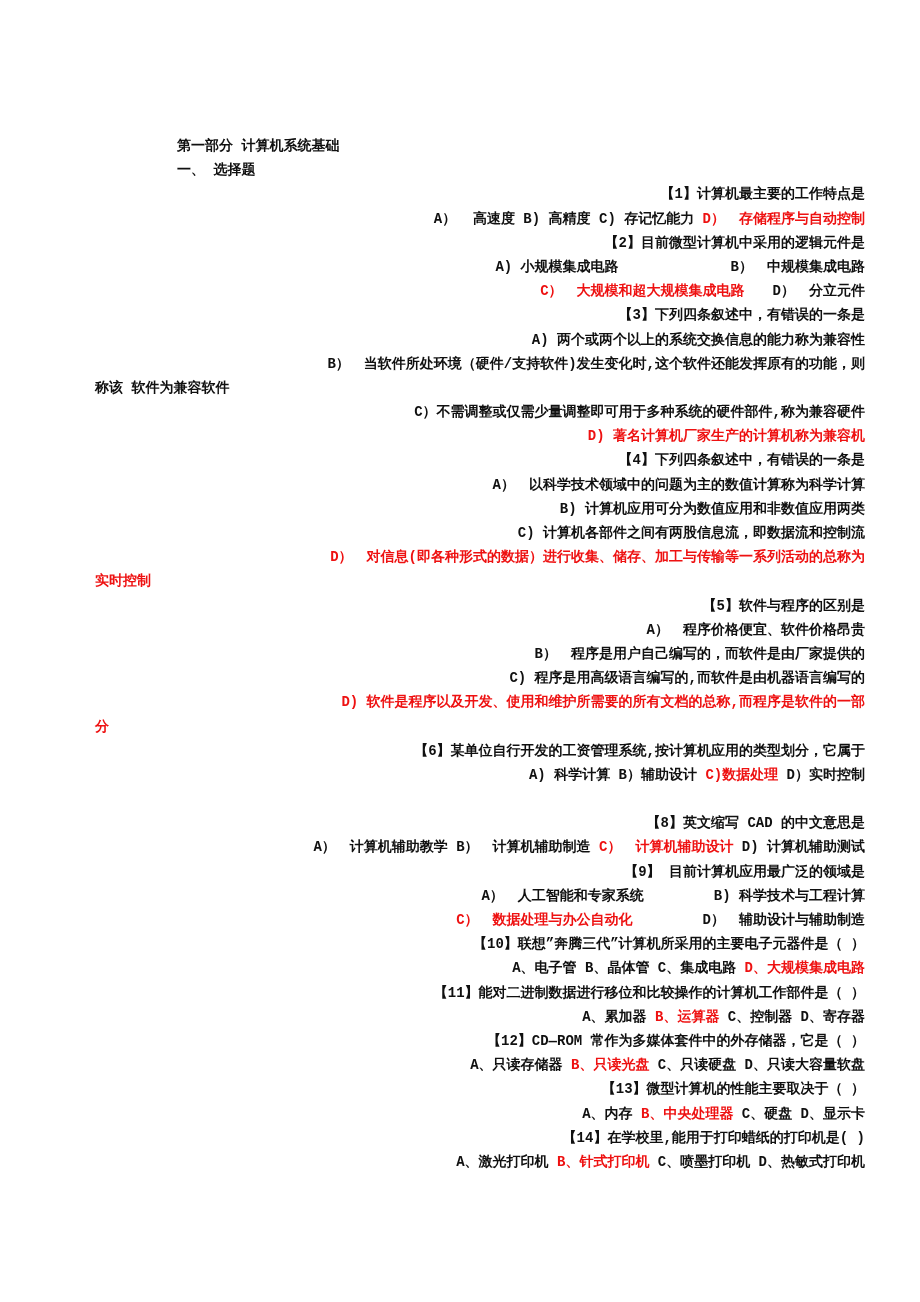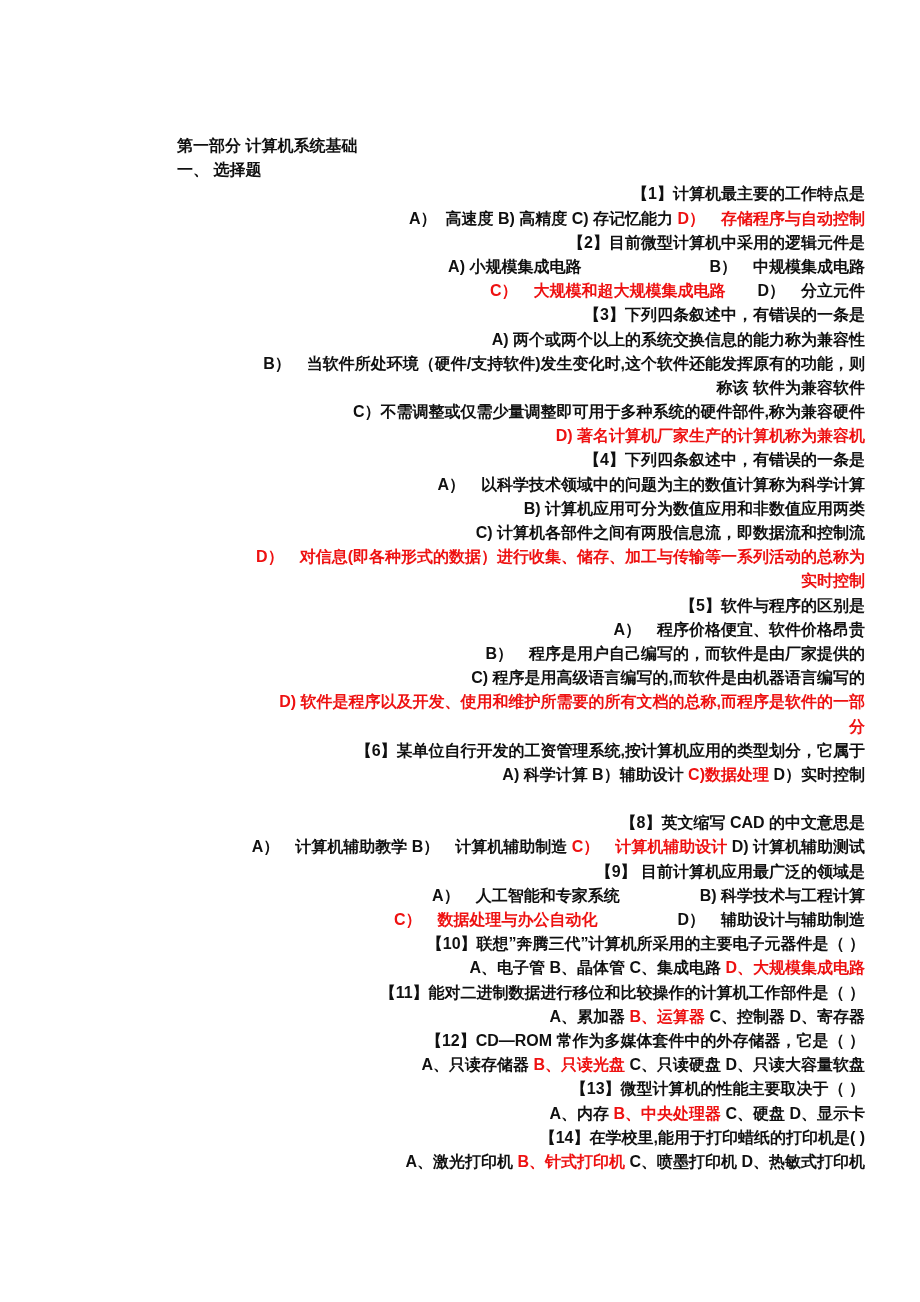--- a/index.html
+++ b/index.html
@@ -14,31 +14,31 @@
     position: relative;
     width: 920px;
     height: 1302px;
     background: #ffffff;
   }
   .doc {
     position: absolute;
     left: 95px;
     top: 134px;
     width: 770px;
-    font-family: Liberation Sans, sans-serif;
-    font-size: 16px;
+    font-family: Liberation Mono, monospace;
+    font-size: 14px;
     line-height: 24.2px;
     font-weight: bold;
     color: #101010;
     white-space: pre;
   }
   .line { height: 24.2px; }
   .line.title { padding-left: 82px; }
   .line.q     { padding-left: 60px; text-align: right; }
-  .line.cont  { padding-left: 0; text-align: right; }
+  .line.cont  { padding-left: 0; }
   .line.blank { }
   .seg { white-space: pre; }
 </style>
 </head>
 <body style="background: rgb(255, 255, 255);">
 
 <div class="page">
   <div class="doc" id="doc" style="color: rgb(16, 16, 16);"><div class="line title"><span class="seg">第一部分 计算机系统基础</span></div><div class="line title"><span class="seg">一、 选择题</span></div><div class="line q"><span class="seg">【1】计算机最主要的工作特点是</span></div><div class="line q"><span class="seg">A）  高速度 B) 高精度 C) 存记忆能力 </span><span class="seg" style="color: rgb(238, 17, 17);">D）　存储程序与自动控制</span></div><div class="line q"><span class="seg">【2】目前微型计算机中采用的逻辑元件是</span></div><div class="line q"><span class="seg">A) 小规模集成电路　　　　　　　　B）　中规模集成电路</span></div><div class="line q"><span class="seg" style="color: rgb(238, 17, 17);">C）　大规模和超大规模集成电路</span><span class="seg">　　D）　分立元件</span></div><div class="line q"><span class="seg">【3】下列四条叙述中，有错误的一条是</span></div><div class="line q"><span class="seg">A) 两个或两个以上的系统交换信息的能力称为兼容性</span></div><div class="line q"><span class="seg">B）　当软件所处环境（硬件/支持软件)发生变化时,这个软件还能发挥原有的功能，则</span></div><div class="line cont"><span class="seg">称该 软件为兼容软件</span></div><div class="line q"><span class="seg">C）不需调整或仅需少量调整即可用于多种系统的硬件部件,称为兼容硬件</span></div><div class="line q"><span class="seg" style="color: rgb(238, 17, 17);">D) 著名计算机厂家生产的计算机称为兼容机</span></div><div class="line q"><span class="seg">【4】下列四条叙述中，有错误的一条是</span></div><div class="line q"><span class="seg">A）　以科学技术领域中的问题为主的数值计算称为科学计算</span></div><div class="line q"><span class="seg">B) 计算机应用可分为数值应用和非数值应用两类</span></div><div class="line q"><span class="seg">C) 计算机各部件之间有两股信息流，即数据流和控制流</span></div><div class="line q"><span class="seg" style="color: rgb(238, 17, 17);">D）　对信息(即各种形式的数据）进行收集、储存、加工与传输等一系列活动的总称为</span></div><div class="line cont"><span class="seg" style="color: rgb(238, 17, 17);">实时控制</span></div><div class="line q"><span class="seg">【5】软件与程序的区别是</span></div><div class="line q"><span class="seg">A）　程序价格便宜、软件价格昂贵</span></div><div class="line q"><span class="seg">B）　程序是用户自己编写的，而软件是由厂家提供的</span></div><div class="line q"><span class="seg">C) 程序是用高级语言编写的,而软件是由机器语言编写的</span></div><div class="line q"><span class="seg" style="color: rgb(238, 17, 17);">D) 软件是程序以及开发、使用和维护所需要的所有文档的总称,而程序是软件的一部</span></div><div class="line cont"><span class="seg" style="color: rgb(238, 17, 17);">分</span></div><div class="line q"><span class="seg">【6】某单位自行开发的工资管理系统,按计算机应用的类型划分，它属于</span></div><div class="line q"><span class="seg">A) 科学计算 B）辅助设计 </span><span class="seg" style="color: rgb(238, 17, 17);">C)数据处理</span><span class="seg"> D）实时控制</span></div><div class="line blank"></div><div class="line q"><span class="seg">【8】英文缩写 CAD 的中文意思是</span></div><div class="line q"><span class="seg">A）　计算机辅助教学 B）　计算机辅助制造 </span><span class="seg" style="color: rgb(238, 17, 17);">C）　计算机辅助设计</span><span class="seg"> D) 计算机辅助测试</span></div><div class="line q"><span class="seg">【9】 目前计算机应用最广泛的领域是</span></div><div class="line q"><span class="seg">A）　人工智能和专家系统　　　　　B) 科学技术与工程计算</span></div><div class="line q"><span class="seg" style="color: rgb(238, 17, 17);">C）　数据处理与办公自动化</span><span class="seg">　　　　　D）　辅助设计与辅助制造</span></div><div class="line q"><span class="seg">【10】联想”奔腾三代”计算机所采用的主要电子元器件是（ ）</span></div><div class="line q"><span class="seg">A、电子管 B、晶体管 C、集成电路 </span><span class="seg" style="color: rgb(238, 17, 17);">D、大规模集成电路</span></div><div class="line q"><span class="seg">【11】能对二进制数据进行移位和比较操作的计算机工作部件是（ ）</span></div><div class="line q"><span class="seg">A、累加器 </span><span class="seg" style="color: rgb(238, 17, 17);">B、运算器</span><span class="seg"> C、控制器 D、寄存器</span></div><div class="line q"><span class="seg">【12】CD—ROM 常作为多媒体套件中的外存储器，它是（ ）</span></div><div class="line q"><span class="seg">A、只读存储器 </span><span class="seg" style="color: rgb(238, 17, 17);">B、只读光盘</span><span class="seg"> C、只读硬盘 D、只读大容量软盘</span></div><div class="line q"><span class="seg">【13】微型计算机的性能主要取决于（ ）</span></div><div class="line q"><span class="seg">A、内存 </span><span class="seg" style="color: rgb(238, 17, 17);">B、中央处理器</span><span class="seg"> C、硬盘 D、显示卡</span></div><div class="line q"><span class="seg">【14】在学校里,能用于打印蜡纸的打印机是( )</span></div><div class="line q"><span class="seg">A、激光打印机 </span><span class="seg" style="color: rgb(238, 17, 17);">B、针式打印机</span><span class="seg"> C、喷墨打印机 D、热敏式打印机</span></div></div>
 </div>
 

